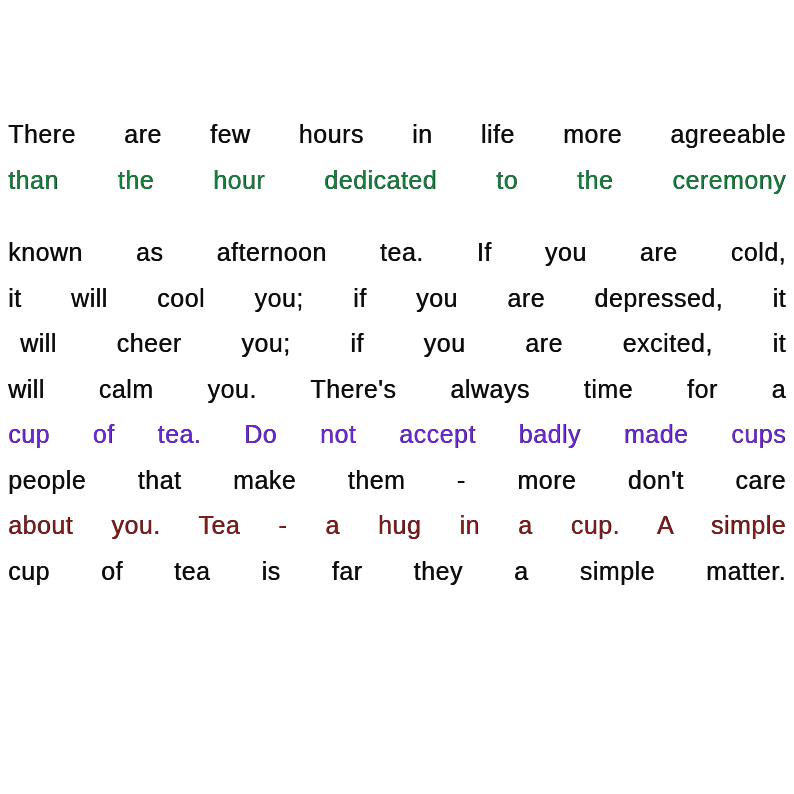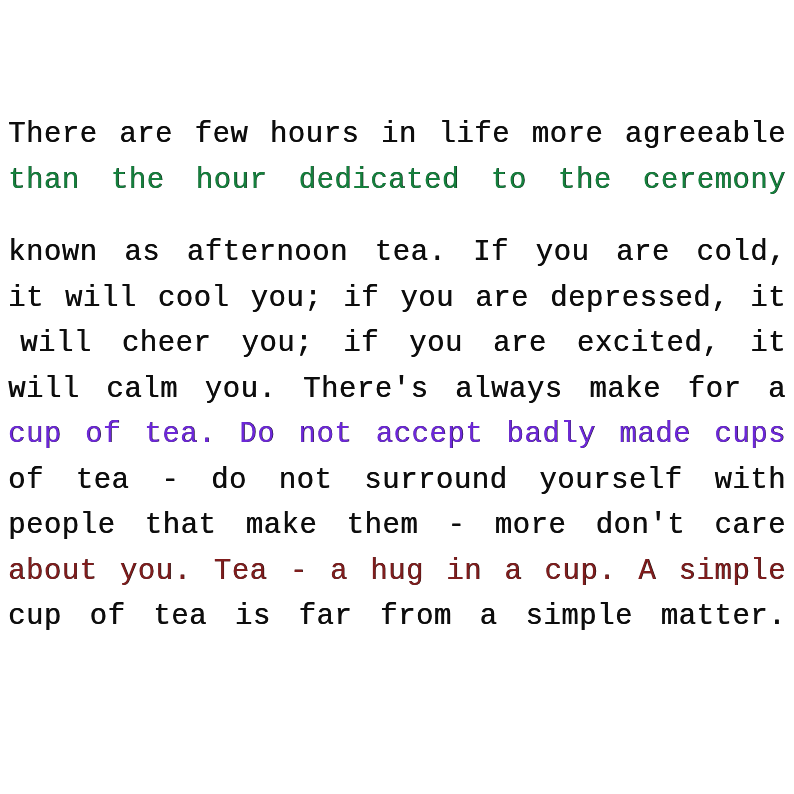--- a/index.html
+++ b/index.html
@@ -17,22 +17,22 @@
     position: absolute;
     left: 0;
     top: 0;
     width: 794px;
     height: 794px;
     box-sizing: border-box;
     padding: 112px 8px 0 8px;
     background: #ffffff;
   }
   .quote-line {
-    font-family: Liberation Mono, monospace;
-    font-size: 29px;
+    font-family: Liberation Sans, sans-serif;
+    font-size: 25px;
     line-height: 45.5px;
     height: 45.5px;
     color: #0d0d0d;
     white-space: nowrap;
     text-align: justify;
     text-align-last: justify;
     
     text-shadow: 0.4px 0 0 #0d0d0d;
     letter-spacing: 0.5px;
     overflow: hidden;
@@ -40,19 +40,18 @@
 </style>
 </head>
 <body>
 
 <div class="quote-page" style="background: rgb(255, 255, 255);">
 <div class="quote-line" style="color: rgb(13, 13, 13);">There are few hours in life more agreeable</div>
     <div class="quote-line" style="color: #15803d;">than the hour dedicated to the ceremony</div>
     <div class="quote-line" style="color: rgb(13, 13, 13); margin-top: 27px;">known as afternoon tea. If you are cold,</div>
     <div class="quote-line" style="color: rgb(13, 13, 13);">it will cool you; if you are depressed, it</div>
     <div class="quote-line" style="color: rgb(13, 13, 13); margin-left: 12px;">will cheer you; if you are excited, it</div>
-    <div class="quote-line" style="color: rgb(13, 13, 13);">will calm you. There's always make for a</div>
+    <div class="quote-line" style="color: rgb(13, 13, 13);">will calm you. There's always time for a</div>
     <div class="quote-line" style="color: #6d28d9;">cup of tea. Do not accept badly made cups</div>
-    <div class="quote-line" style="color: rgb(13, 13, 13);">of tea - do not surround yourself with</div>
     <div class="quote-line" style="color: rgb(13, 13, 13);">people that make them - more don't care</div>
     <div class="quote-line" style="color: #7f1d1d;">about you. Tea - a hug in a cup. A simple</div>
-    <div class="quote-line" style="color: rgb(13, 13, 13);">cup of tea is far from a simple matter.</div>
+    <div class="quote-line" style="color: rgb(13, 13, 13);">cup of tea is far they a simple matter.</div>
   </div>
 
 </body></html>

